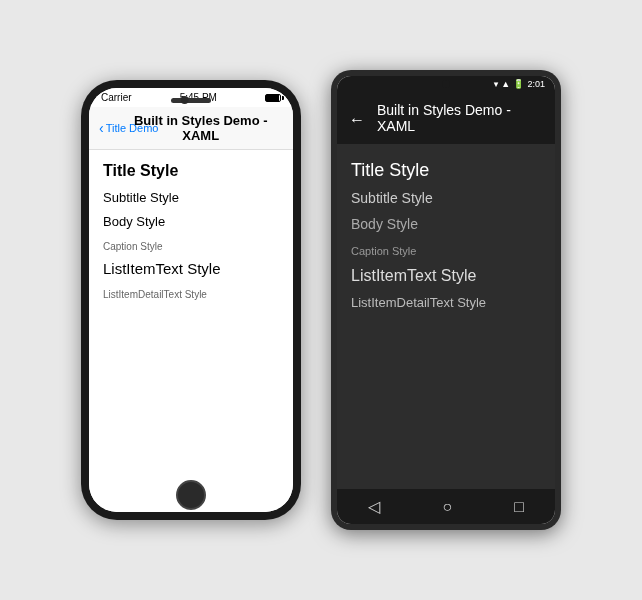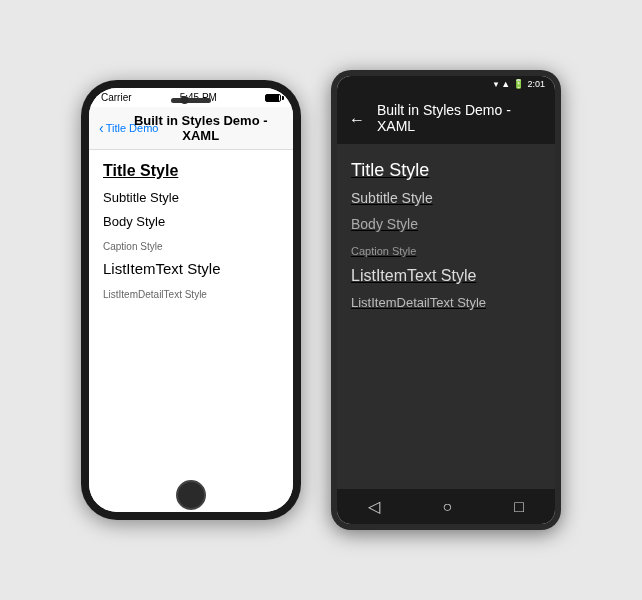--- a/index.html
+++ b/index.html
@@ -217,21 +217,20 @@
 
     
     .android-content {
       flex: 1;
       padding: 16px 14px;
       background: #2d2d2d;
       overflow: hidden;
     }
     .android-style-item {
       margin-bottom: 8px;
-      text-decoration: underline;
     }
     .and-style-title { font-size: 18px; color: #fff; font-weight: 400; }
     .and-style-subtitle { font-size: 14px; color: #ccc; }
     .and-style-body { font-size: 14px; color: #aaa; }
     .and-style-caption { font-size: 11px; color: #999; }
     .and-style-listitemtext { font-size: 16px; color: #ddd; }
     .and-style-listitemdetail { font-size: 13px; color: #bbb; }
 
     
     .android-nav-bar {

